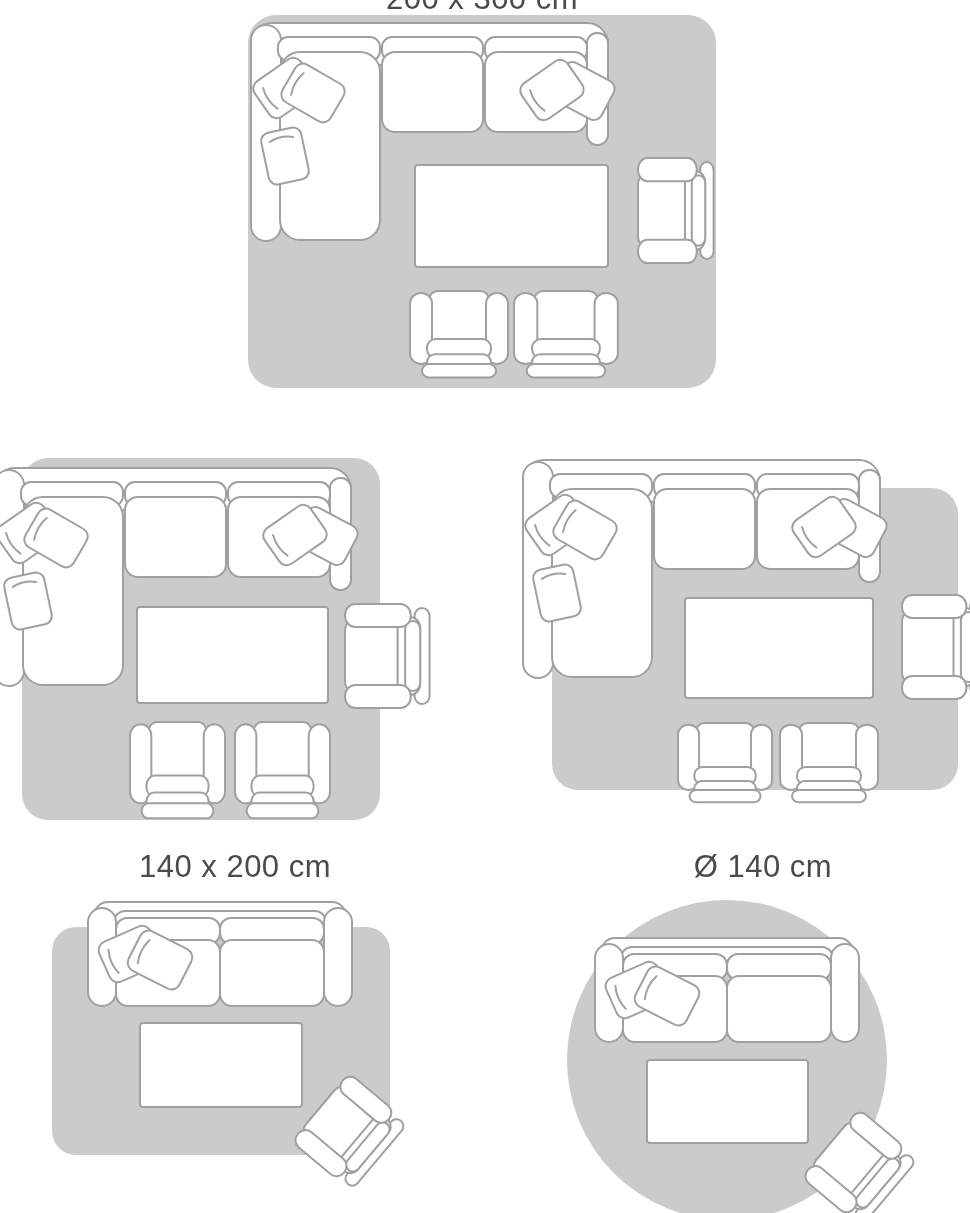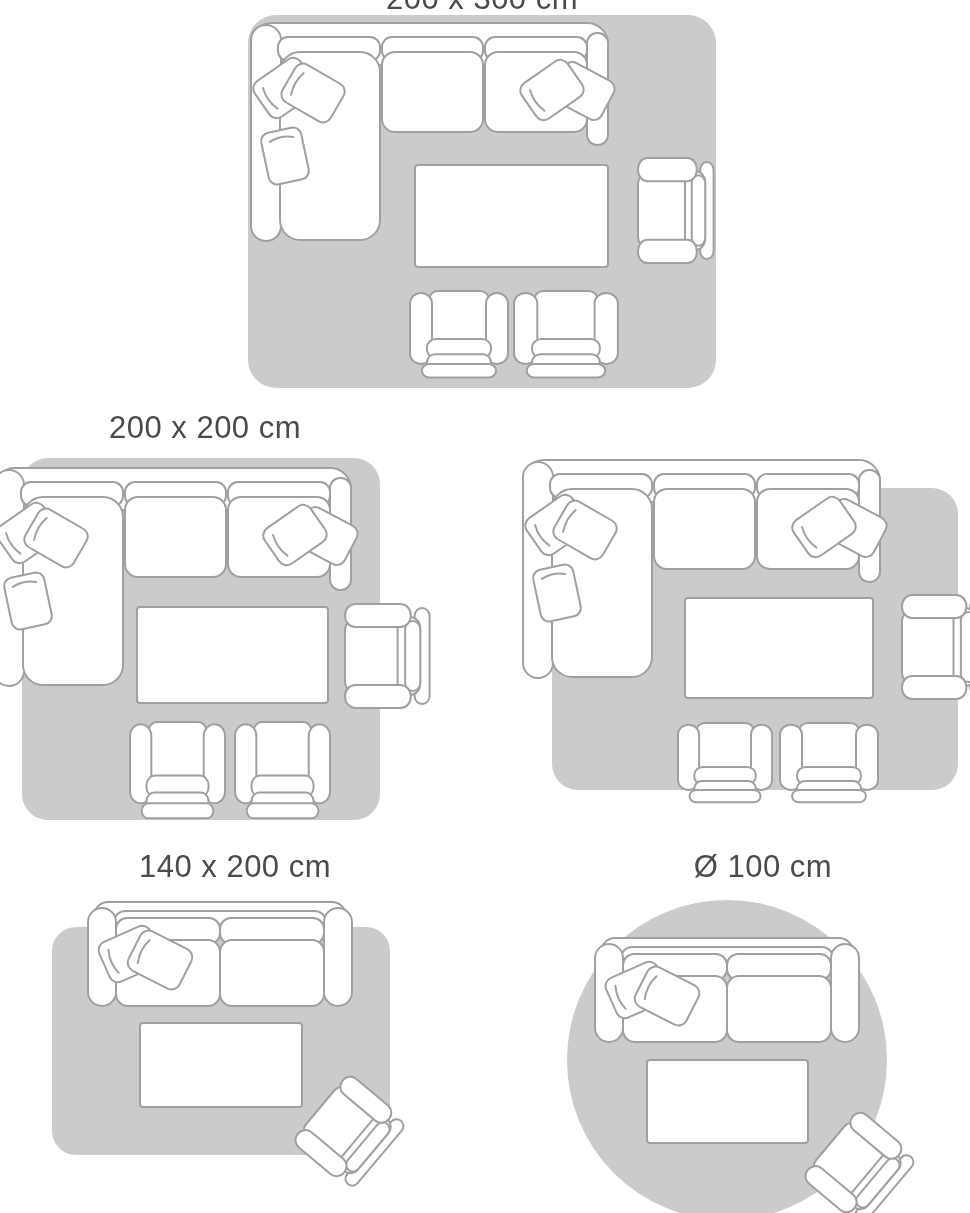--- a/index.html
+++ b/index.html
@@ -108,21 +108,20 @@
         <use href="#armchair"></use>
       </g>
     <g transform="translate(180,291) scale(1,0.96)">
         <use href="#ottoman"></use>
       </g>
     <g transform="translate(284,291) scale(1.06,0.96)">
         <use href="#ottoman"></use>
       </g>
   </svg>
 
-  <div class="size-label" style="left:5px; top:409px; width:400px;">200 x 200 cm</div>
 
   <svg class="diagram" style="left:0px; top:450px; width:440px; height:373px;" viewBox="0 0 440 373">
     <rect class="rug" x="22" y="8" width="358" height="362" rx="26"></rect>
     <g transform="translate(-6,18)">
       <use href="#sofa-corner"></use>
     </g>
     <rect class="furn" x="137" y="157" width="191" height="96" rx="3"></rect>
     <g transform="translate(345,154) scale(0.94,1)">
         <use href="#armchair"></use>
       </g>
@@ -158,21 +157,21 @@
     <rect class="rug" x="22" y="37" width="338" height="228" rx="24"></rect>
     <g transform="translate(58,12)">
       <use href="#sofa-2seat"></use>
     </g>
     <rect class="furn" x="110" y="133" width="162" height="84" rx="3"></rect>
     <g transform="translate(320,242) rotate(40) scale(0.86) translate(-45,-52)">
       <use href="#armchair"></use>
     </g>
   </svg>
 
-  <div class="size-label" style="left:563px; top:848px; width:400px;">Ø 100 cm</div>
+  <div class="size-label" style="left:563px; top:848px; width:400px;">Ø 140 cm</div>
 
   <svg class="diagram" style="left:540px; top:890px; width:430px; height:323px;" viewBox="0 0 430 323">
     <circle class="rug" cx="187" cy="170" r="160"></circle>
     <g transform="translate(55,48)">
       <use href="#sofa-2seat"></use>
     </g>
     <rect class="furn" x="107" y="170" width="161" height="83" rx="3"></rect>
     <g transform="translate(320,278) rotate(40) scale(0.86) translate(-45,-52)">
       <use href="#armchair"></use>
     </g>

